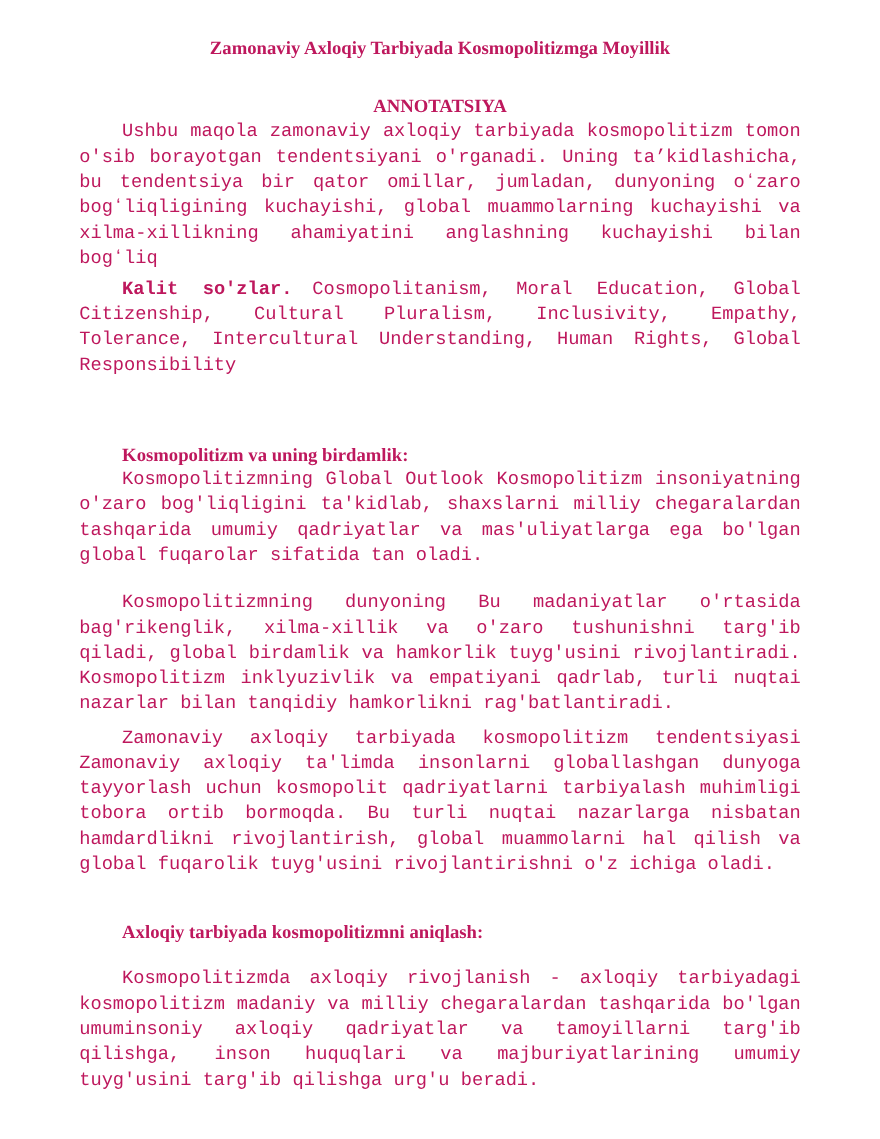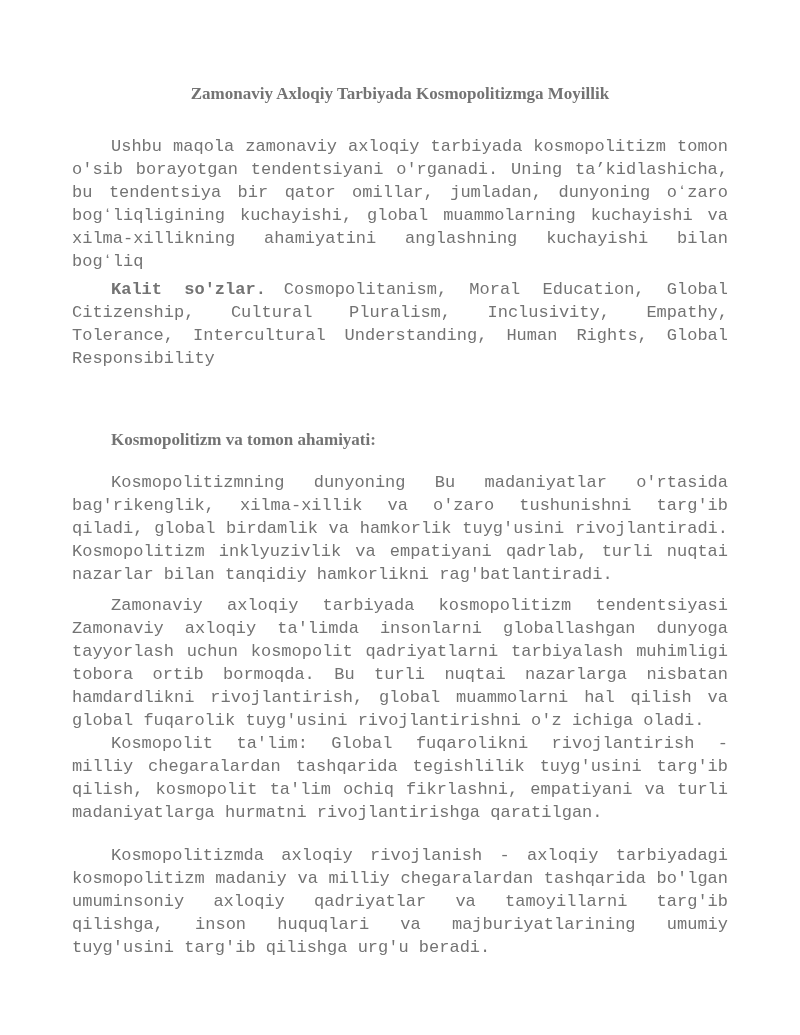--- a/index.html
+++ b/index.html
@@ -5,23 +5,23 @@
   html, body {
     margin: 0;
     padding: 0;
     background: #ffffff;
   }
   .page {
     position: relative;
     width: 800px;
     height: 1035px;
     box-sizing: border-box;
-    padding: 82px 72px 0 72px;
+    padding: 32px 72px 0 72px;
     background: #ffffff;
-    color: #737373;
+    color: #be185d;
     font-family: "Liberation Serif", "DejaVu Serif", serif;
     font-size: 17px;
     line-height: 23px;
     overflow: hidden;
   }
   .title {
     margin: 0 0 30px 0;
     font-size: 17px;
     font-weight: bold;
     text-align: center;
@@ -62,30 +62,32 @@
   .spaced2 { margin-top: 8px; }
 </style>
 </head>
 <body>
 
 <div class="page">
 
   <h1 class="title">Zamonaviy Axloqiy Tarbiyada Kosmopolitizmga Moyillik</h1>
 
 
+  <p class="center-heading">ANNOTATSIYA</p>
 
   <p class="para">Ushbu maqola zamonaviy axloqiy tarbiyada kosmopolitizm tomon o'sib borayotgan tendentsiyani o'rganadi. Uning ta’kidlashicha, bu tendentsiya bir qator omillar, jumladan, dunyoning oʻzaro bogʻliqligining kuchayishi, global muammolarning kuchayishi va xilma-xillikning ahamiyatini anglashning kuchayishi bilan bogʻliq</p>
 
   <p class="para keywords"><span class="kw-label">Kalit so'zlar.</span><span>Cosmopolitanism, Moral Education, Global Citizenship, Cultural Pluralism, Inclusivity, Empathy, Tolerance, Intercultural Understanding, Human Rights, Global Responsibility</span></p>
 
-  <h2 class="section-heading gap-large">Kosmopolitizm va tomon ahamiyati:</h2>
+  <h2 class="section-heading gap-large">Kosmopolitizm va uning birdamlik:</h2>
 
+  <p class="para">Kosmopolitizmning Global Outlook Kosmopolitizm insoniyatning o'zaro bog'liqligini ta'kidlab, shaxslarni milliy chegaralardan tashqarida umumiy qadriyatlar va mas'uliyatlarga ega bo'lgan global fuqarolar sifatida tan oladi.</p>
 
   <p class="para spaced">Kosmopolitizmning dunyoning Bu madaniyatlar o'rtasida bag'rikenglik, xilma-xillik va o'zaro tushunishni targ'ib qiladi, global birdamlik va hamkorlik tuyg'usini rivojlantiradi. Kosmopolitizm inklyuzivlik va empatiyani qadrlab, turli nuqtai nazarlar bilan tanqidiy hamkorlikni rag'batlantiradi.</p>
 
   <p class="para spaced2">Zamonaviy axloqiy tarbiyada kosmopolitizm tendentsiyasi Zamonaviy axloqiy ta'limda insonlarni globallashgan dunyoga tayyorlash uchun kosmopolit qadriyatlarni tarbiyalash muhimligi tobora ortib bormoqda. Bu turli nuqtai nazarlarga nisbatan hamdardlikni rivojlantirish, global muammolarni hal qilish va global fuqarolik tuyg'usini rivojlantirishni o'z ichiga oladi.</p>
 
+  <h2 class="section-heading gap-medium">Axloqiy tarbiyada kosmopolitizmni aniqlash:</h2>
 
-  <p class="para">Kosmopolit ta'lim: Global fuqarolikni rivojlantirish - milliy chegaralardan tashqarida tegishlilik tuyg'usini targ'ib qilish, kosmopolit ta'lim ochiq fikrlashni, empatiyani va turli madaniyatlarga hurmatni rivojlantirishga qaratilgan.</p>
 
   <p class="para spaced">Kosmopolitizmda axloqiy rivojlanish - axloqiy tarbiyadagi kosmopolitizm madaniy va milliy chegaralardan tashqarida bo'lgan umuminsoniy axloqiy qadriyatlar va tamoyillarni targ'ib qilishga, inson huquqlari va majburiyatlarining umumiy tuyg'usini targ'ib qilishga urg'u beradi.</p>
 
 </div>
 
 </body></html>

